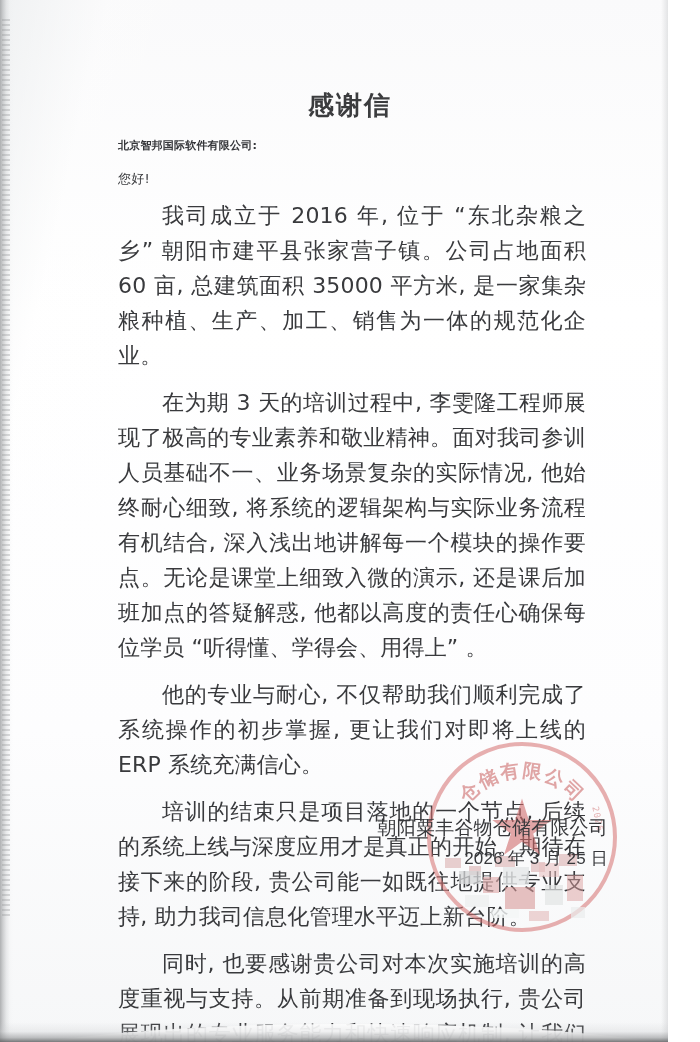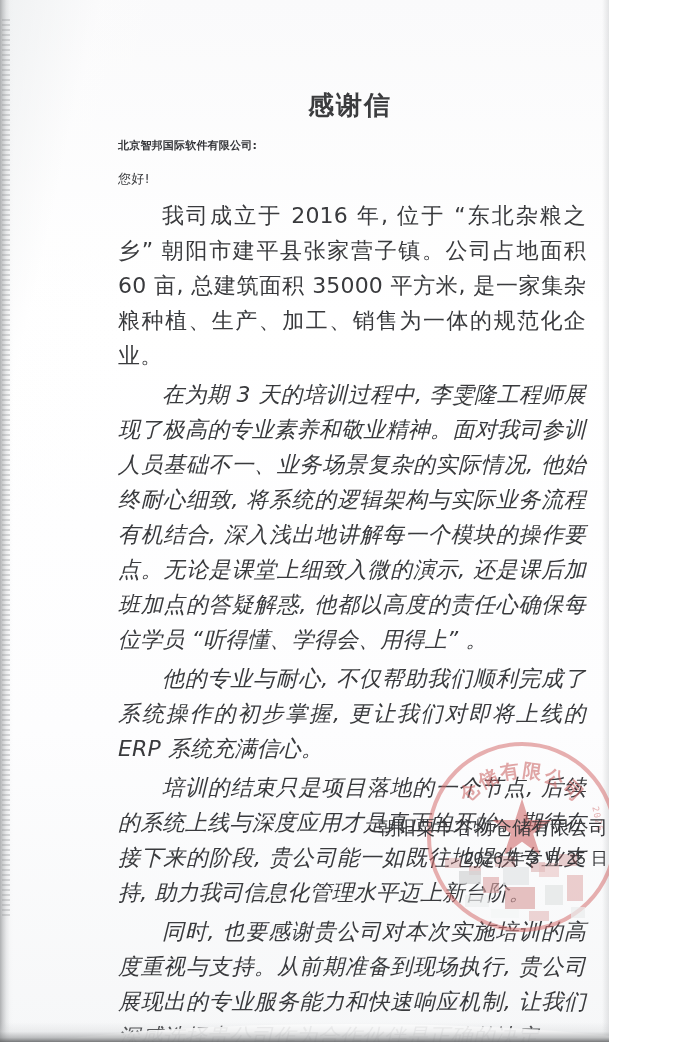--- a/index.html
+++ b/index.html
@@ -9,21 +9,21 @@
   body {
     width: 700px;
     height: 1042px;
     background: #ffffff;
     font-family: "Liberation Sans", "DejaVu Sans", sans-serif;
     overflow: hidden;
   }
 
   #page {
     position: relative;
-    width: 609px;
+    width: 668px;
     height: 1042px;
     background: #fdfdfd;
     overflow: hidden;
   }
 
   
   #paper-tint {
     position: absolute;
     inset: 0;
     background:
@@ -139,21 +139,21 @@
     font-size: 22px;
     line-height: 35px;
     color: #393a3d;
     text-indent: 2em;
     text-align: justify;
     text-justify: inter-character;
     letter-spacing: 0.15px;
     margin: 0 0 0 0;
     font-family: "DejaVu Sans", "Liberation Sans", sans-serif;
   }
-  .para + .para { margin-top: 4px; font-style: italic; }
+  .para + .para { margin-top: 12px; }
 
   
   .sign-block {
     position: absolute;
     right: 92px;
     top: 812px;
     text-align: right;
     z-index: 4;
   }
   .sign-company {

